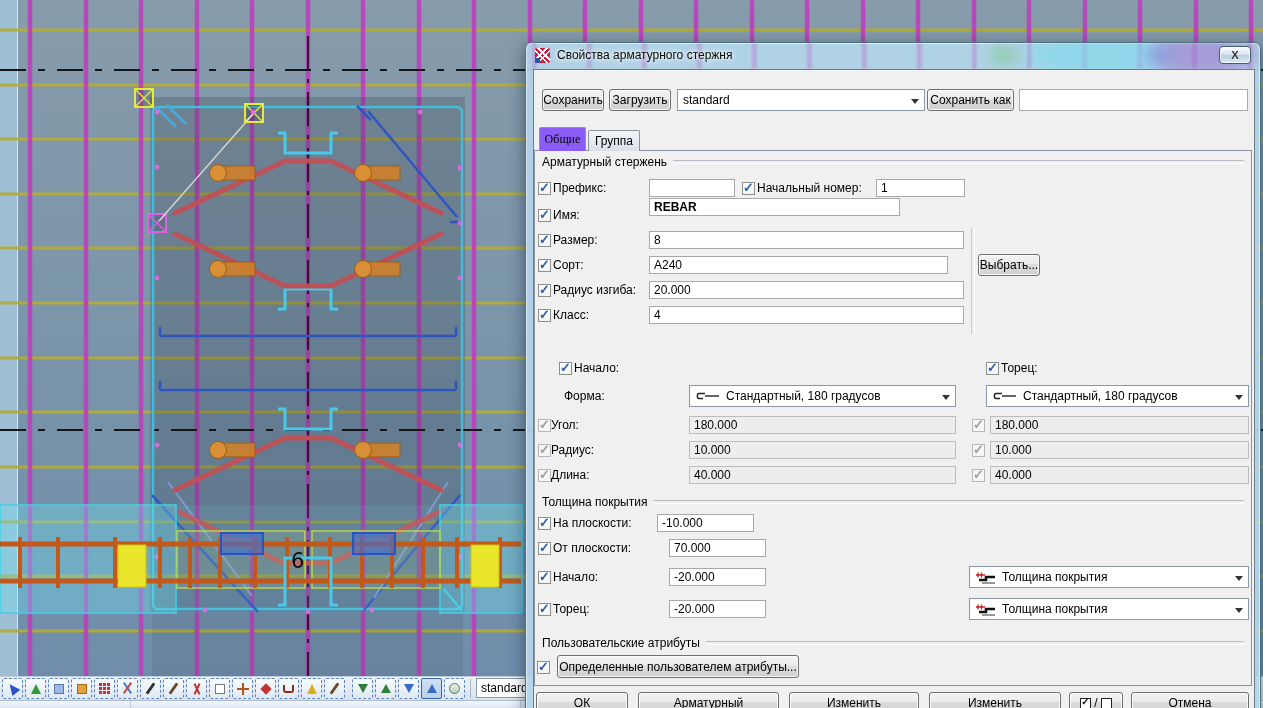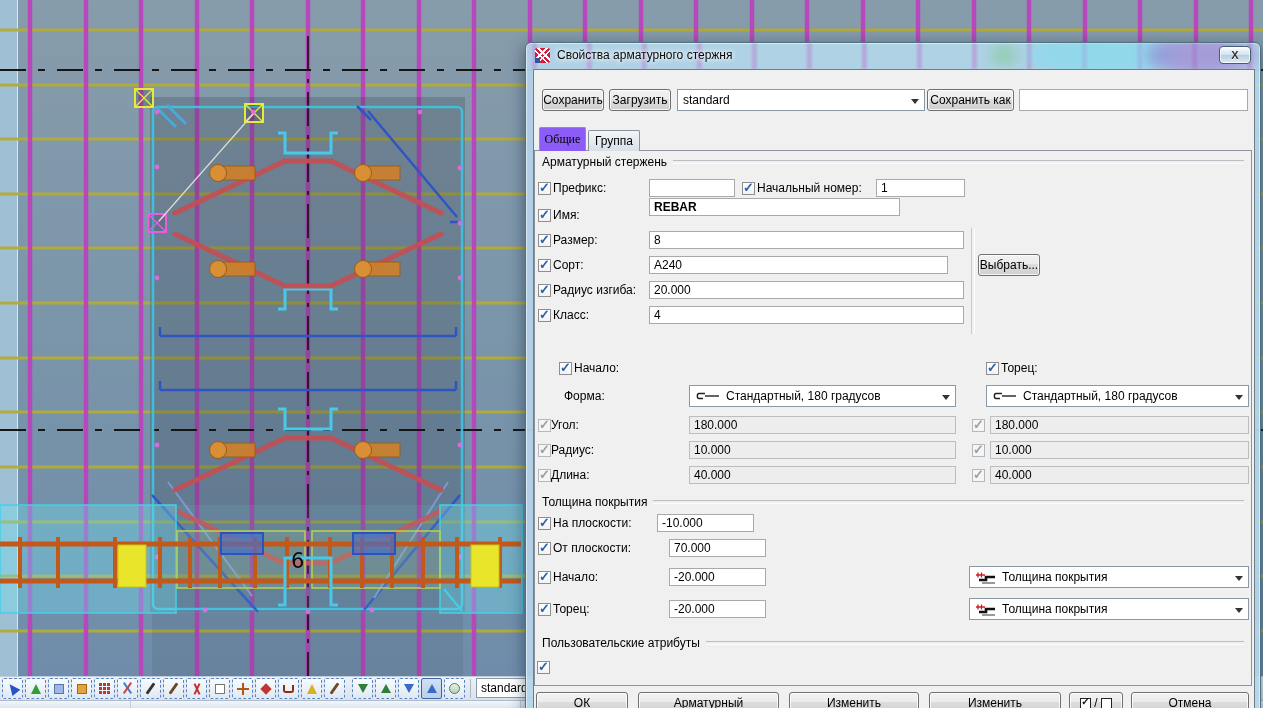--- a/index.html
+++ b/index.html
@@ -458,20 +458,21 @@
           </svg>
         <span>Толщина покрытия</span>
         <span class="arr"></span>
       </div>
 
       <div class="grp" style="left:8px;top:566px;width:702px">
         <span>Пользовательские атрибуты</span>
           <span class="gl"></span>
       </div>
       <span class="cb checked" style="left:3px;top:591px"></span>
+      <div class="btn" style="left:23px;top:585px;width:242px;height:23px">Определенные пользователем атрибуты...</div>
 
       <div class="btn" style="left:2px;top:622px;width:92px;height:22px">ОК</div>
       <div class="btn" style="left:104px;top:622px;width:141px;height:22px">Арматурный</div>
       <div class="btn" style="left:255px;top:622px;width:130px;height:22px">Изменить</div>
       <div class="btn" style="left:395px;top:622px;width:132px;height:22px">Изменить</div>
       <div class="btn" style="left:535px;top:622px;width:54px;height:22px;gap:3px">
         <span class="mini chk"></span>
         <span>/</span>
         <span class="mini"></span>
       </div>

